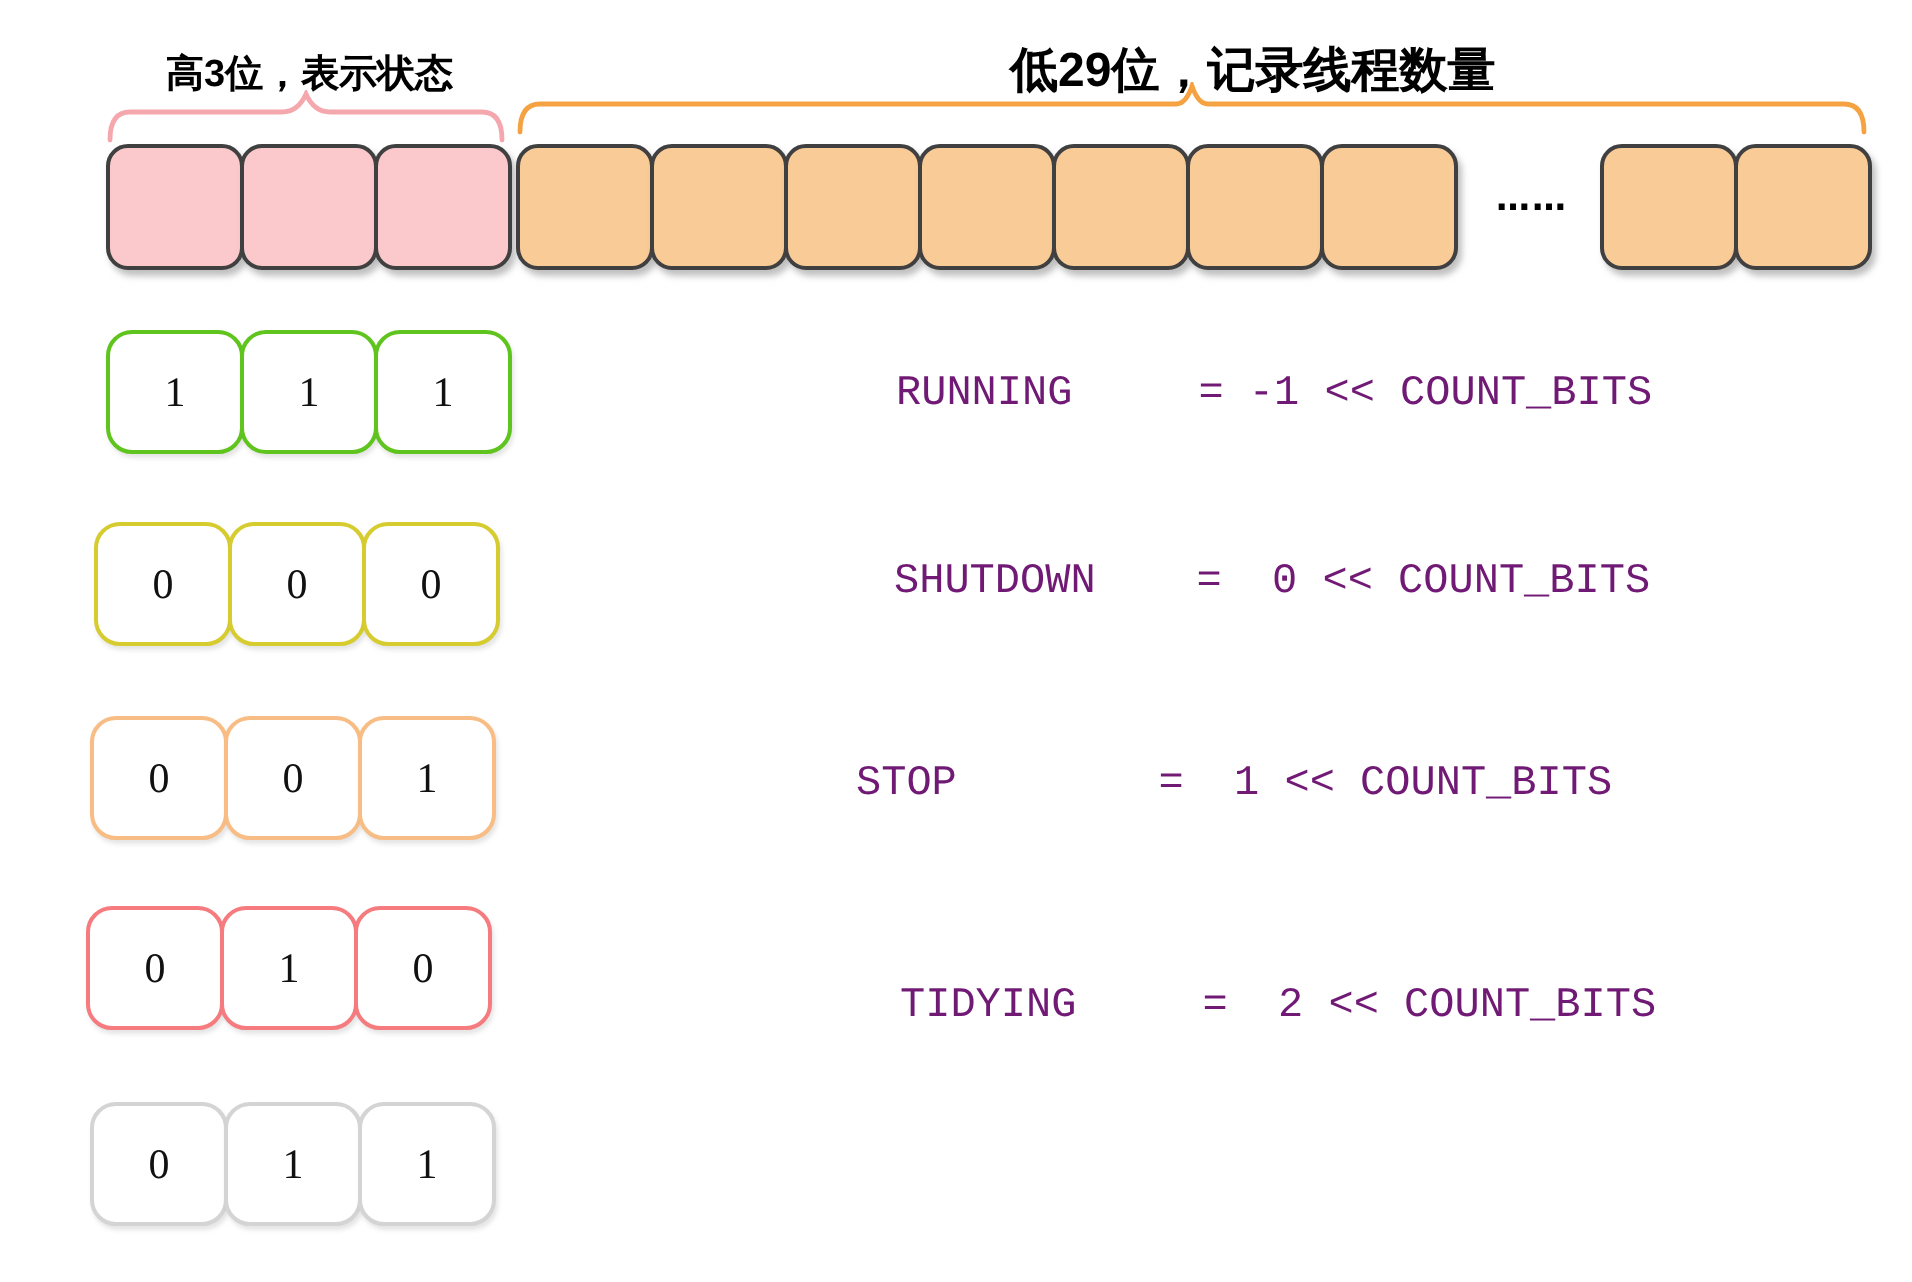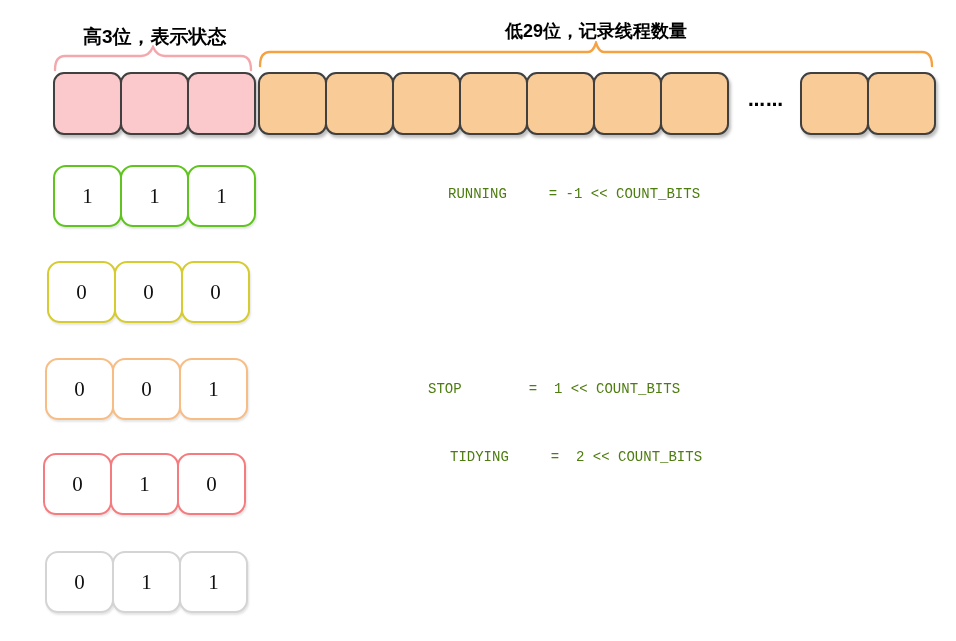--- a/index.html
+++ b/index.html
@@ -22,30 +22,30 @@
         font-size:17px;color:#000;letter-spacing:1px;white-space:nowrap;}
 
   .bitrow{position:absolute;display:flex;}
   .bit-box{width:69px;height:62px;box-sizing:border-box;margin-left:-2px;
            border:2px solid var(--stroke,#cccccc);border-radius:13px;background:#fff;
            display:flex;align-items:center;justify-content:center;
            box-shadow:1px 2px 2px rgba(150,150,150,.25);}
   .bitrow .bit-box:first-child{margin-left:0;}
   .bit-digit{font-family:"Liberation Serif",serif;font-size:21px;color:#111;}
 
-  .equation{position:absolute;font-family:"Liberation Mono",monospace;font-size:14px;
-            color:#4d7c0f;white-space:pre;}
+  .equation{position:absolute;font-family:"Liberation Mono",monospace;font-size:21px;
+            color:#701a75;white-space:pre;}
 </style>
 </head>
 <body>
 
 <div class="canvas">
 
   <div class="label" style="left:83px;top:24px">高3位，表示状态</div>
-  <div class="label" style="left:505px;top:19px;font-size:18px">低29位，记录线程数量</div>
+  <div class="label" style="left:505px;top:19px;font-size:24px">低29位，记录线程数量</div>
 
   <div class="brace" style="left: 53px; top: 45px; --stroke: #f5a7ae;">
     <svg width="200" height="27" viewBox="0 0 200 27">
       <path d="M2,25 Q2,11 12,11 L88,11 Q96,11 100,2 Q104,11 112,11 L188,11 Q198,11 198,25"></path>
     </svg>
   </div>
   <div class="brace" style="left: 258px; top: 41px; --stroke: #f5a243;">
     <svg width="676" height="27" viewBox="0 0 676 27">
       <path d="M2,25 Q2,11 12,11 L330,11 Q335,11 338,2 Q341,11 346,11 L664,11 Q674,11 674,25"></path>
     </svg>
@@ -91,20 +91,21 @@
     <div class="bit-box">
         <span class="bit-digit">0</span>
       </div>
     <div class="bit-box">
         <span class="bit-digit">0</span>
       </div>
     <div class="bit-box">
         <span class="bit-digit">0</span>
       </div>
   </div>
+  <div class="equation" style="left:447px;top:280px">SHUTDOWN    =  0 &lt;&lt; COUNT_BITS</div>
 
   <div class="bitrow" style="left: 45px; top: 358px; --stroke: #f8bd85;">
     <div class="bit-box">
         <span class="bit-digit">0</span>
       </div>
     <div class="bit-box">
         <span class="bit-digit">0</span>
       </div>
     <div class="bit-box">
         <span class="bit-digit">1</span>
@@ -116,21 +117,21 @@
     <div class="bit-box">
         <span class="bit-digit">0</span>
       </div>
     <div class="bit-box">
         <span class="bit-digit">1</span>
       </div>
     <div class="bit-box">
         <span class="bit-digit">0</span>
       </div>
   </div>
-  <div class="equation" style="left:450px;top:449px">TIDYING     =  2 &lt;&lt; COUNT_BITS</div>
+  <div class="equation" style="left:450px;top:492px">TIDYING     =  2 &lt;&lt; COUNT_BITS</div>
 
   <div class="bitrow" style="left: 45px; top: 551px; --stroke: #d4d4d4;">
     <div class="bit-box">
         <span class="bit-digit">0</span>
       </div>
     <div class="bit-box">
         <span class="bit-digit">1</span>
       </div>
     <div class="bit-box">
         <span class="bit-digit">1</span>

